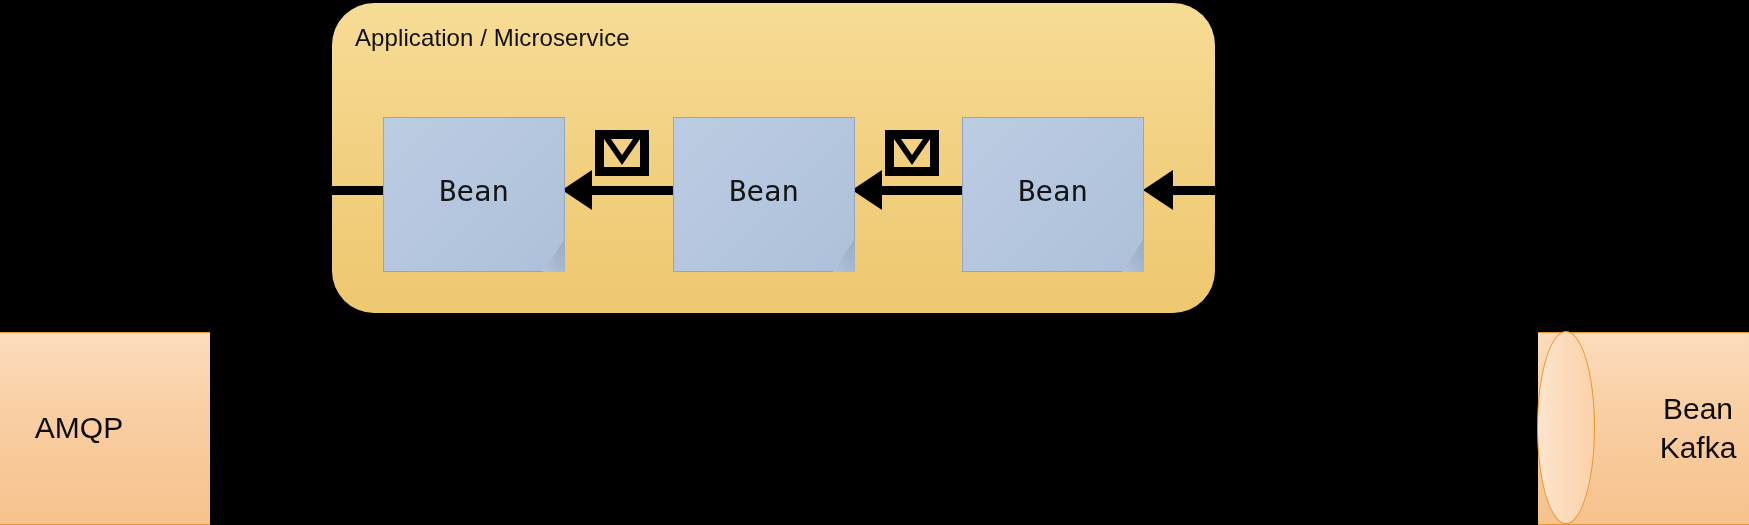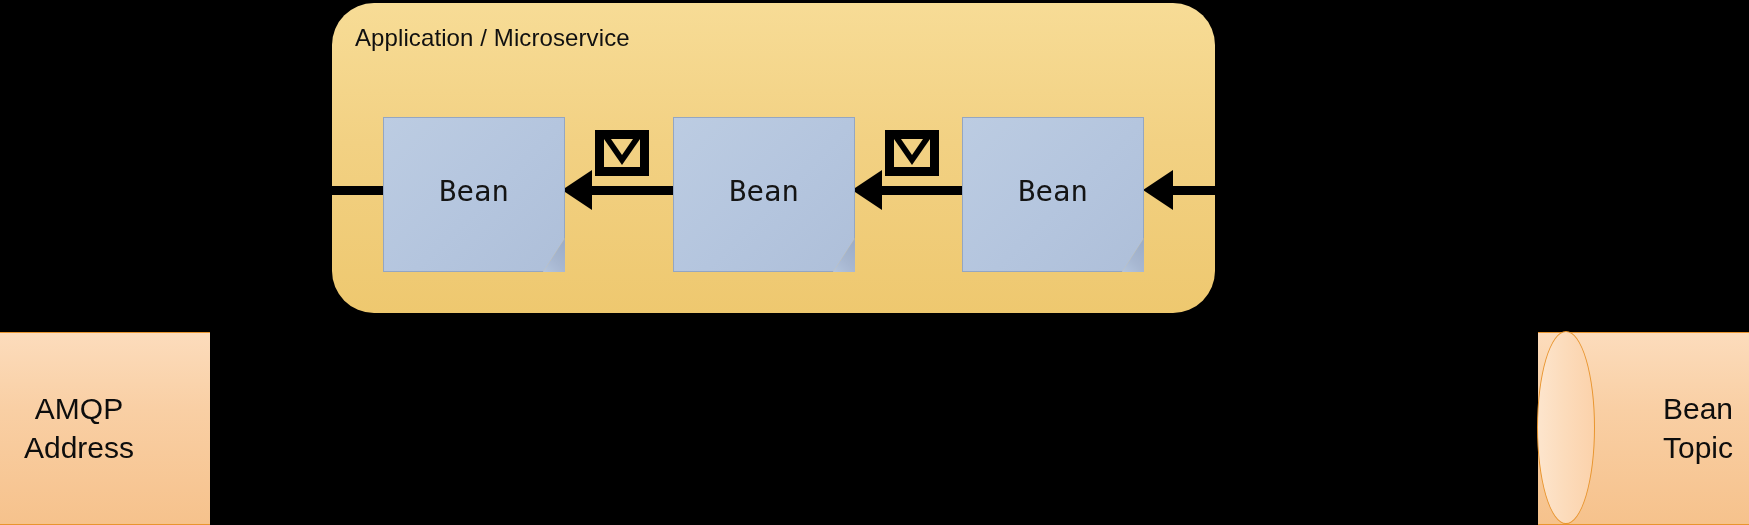--- a/index.html
+++ b/index.html
@@ -193,30 +193,29 @@
 </head>
 <body>
 
 <div id="stage">
 
   <div class="cylinder" id="cyl-amqp">
     <div class="cyl-body"></div>
 
     <div class="cyl-label">
       <span>AMQP</span>
-      <span>Address</span>
     </div>
   </div>
 
   <div class="cylinder" id="cyl-kafka">
     <div class="cyl-body"></div>
     <div class="cyl-cap"></div>
     <div class="cyl-label">
       <span>Bean</span>
-      <span>Topic</span>
+      <span>Kafka</span>
     </div>
   </div>
 
   <div class="app-container"></div>
   <div class="app-title">Application / Microservice</div>
 
   <div class="arrow-line" id="arrow-seg-in"></div>
   <div class="arrow-head" id="arrow-head-in"></div>
 
   <div class="arrow-line" id="arrow-seg-1"></div>

